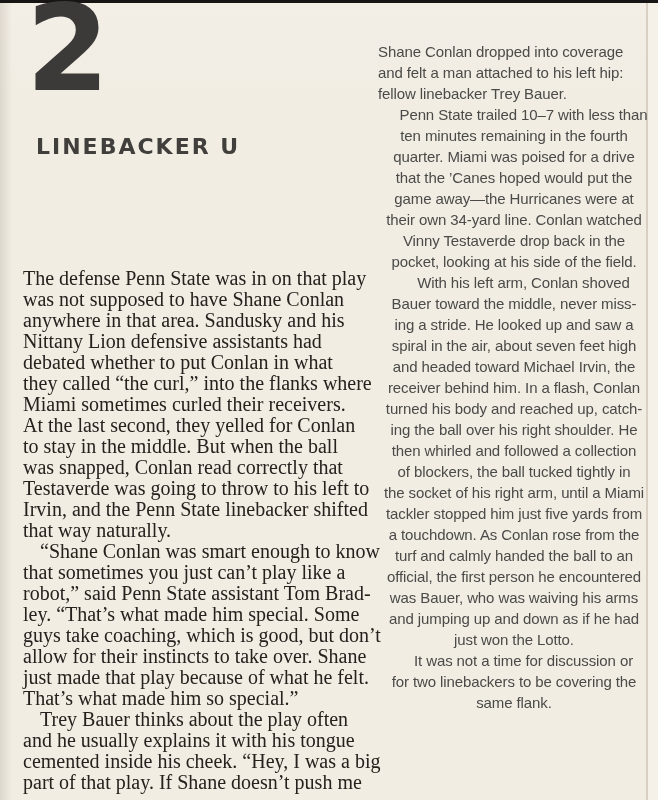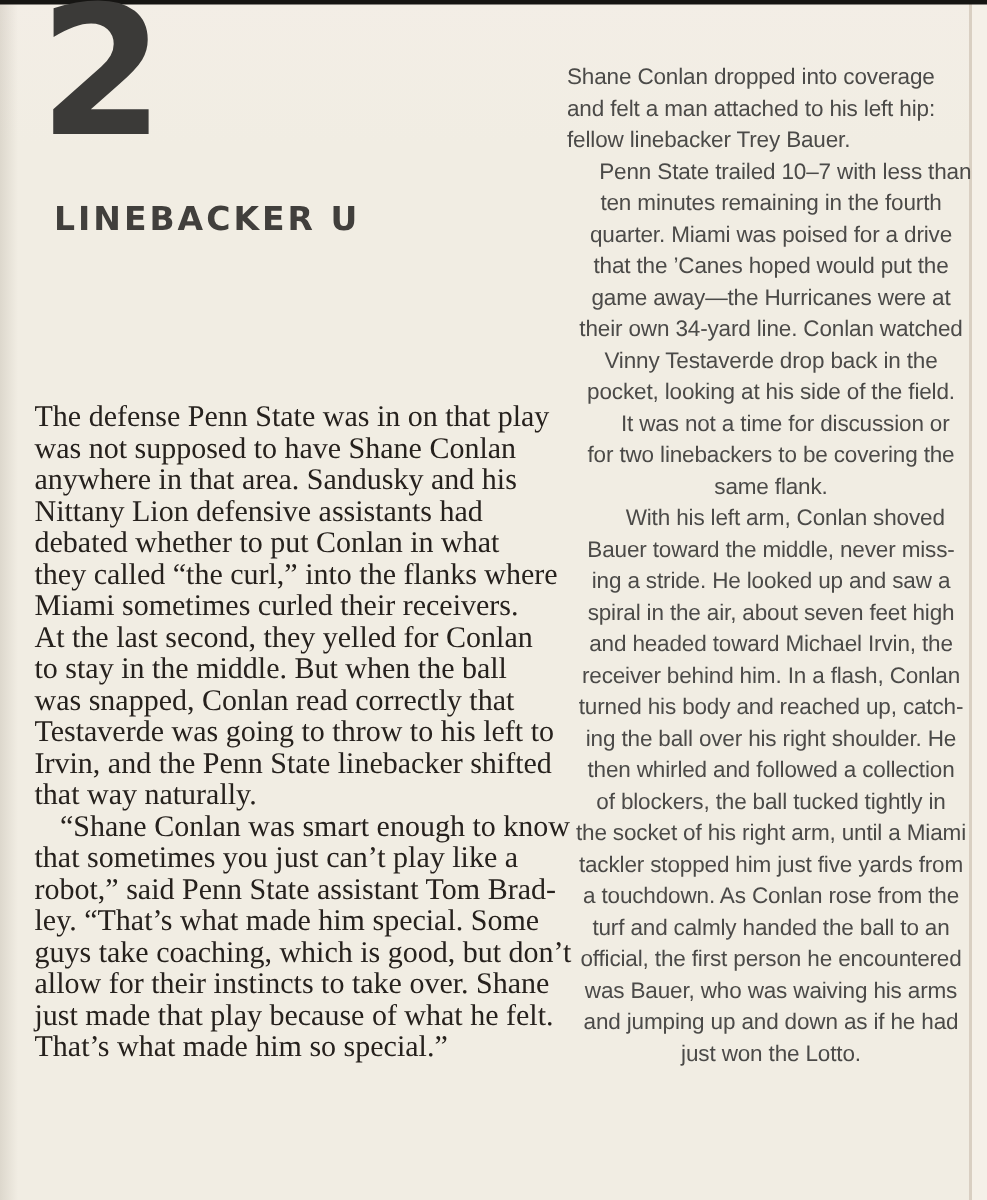--- a/index.html
+++ b/index.html
@@ -89,49 +89,53 @@
 Irvin, and the Penn State linebacker shifted
 that way naturally.</p>
     <p>“Shane Conlan was smart enough to know
 that sometimes you just can’t play like a
 robot,” said Penn State assistant Tom Brad-
 ley. “That’s what made him special. Some
 guys take coaching, which is good, but don’t
 allow for their instincts to take over. Shane
 just made that play because of what he felt.
 That’s what made him so special.”</p>
+    <p>Trey Bauer thinks about the play often
+and he usually explains it with his tongue
+cemented inside his cheek. “Hey, I was a big
+part of that play. If Shane doesn’t push me</p>
   </div>
 
   <div class="col col-right">
     <p>Shane Conlan dropped into coverage
 and felt a man attached to his left hip:
 fellow linebacker Trey Bauer.</p>
     <p>Penn State trailed 10–7 with less than
 ten minutes remaining in the fourth
 quarter. Miami was poised for a drive
 that the ’Canes hoped would put the
 game away—the Hurricanes were at
 their own 34-yard line. Conlan watched
 Vinny Testaverde drop back in the
 pocket, looking at his side of the field.</p>
-    <p>It was not a time for discussion or
-for two linebackers to be covering the
-same flank.</p>
     <p>With his left arm, Conlan shoved
 Bauer toward the middle, never miss-
 ing a stride. He looked up and saw a
 spiral in the air, about seven feet high
 and headed toward Michael Irvin, the
 receiver behind him. In a flash, Conlan
 turned his body and reached up, catch-
 ing the ball over his right shoulder. He
 then whirled and followed a collection
 of blockers, the ball tucked tightly in
 the socket of his right arm, until a Miami
 tackler stopped him just five yards from
 a touchdown. As Conlan rose from the
 turf and calmly handed the ball to an
 official, the first person he encountered
 was Bauer, who was waiving his arms
 and jumping up and down as if he had
 just won the Lotto.</p>
+    <p>It was not a time for discussion or
+for two linebackers to be covering the
+same flank.</p>
   </div>
 </div>
 
 </body></html>

